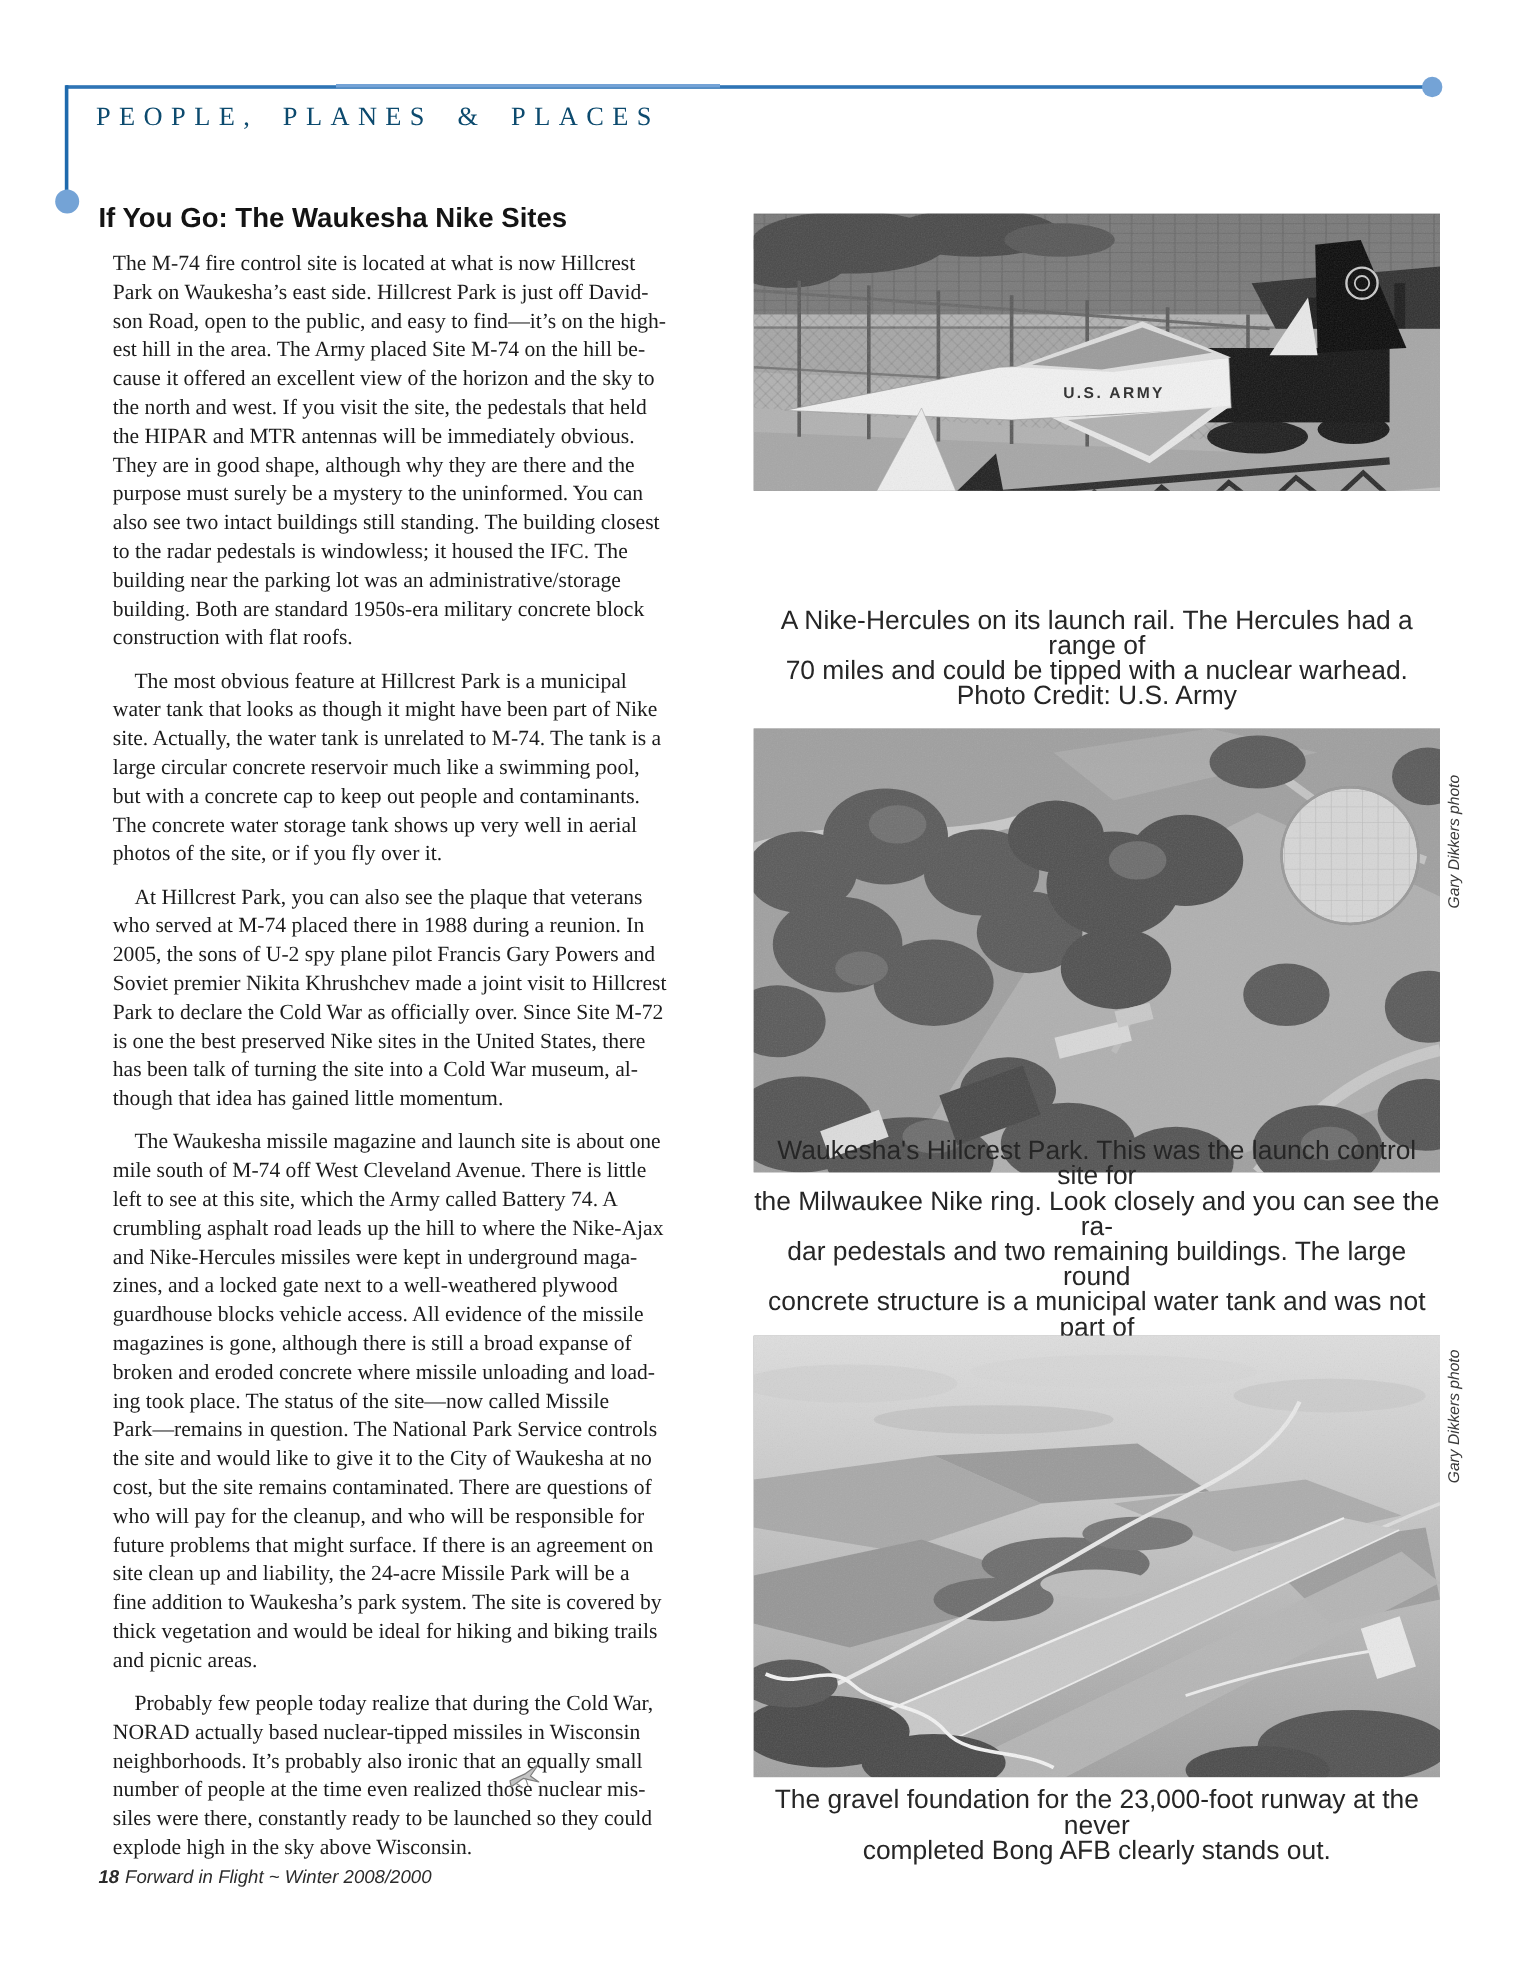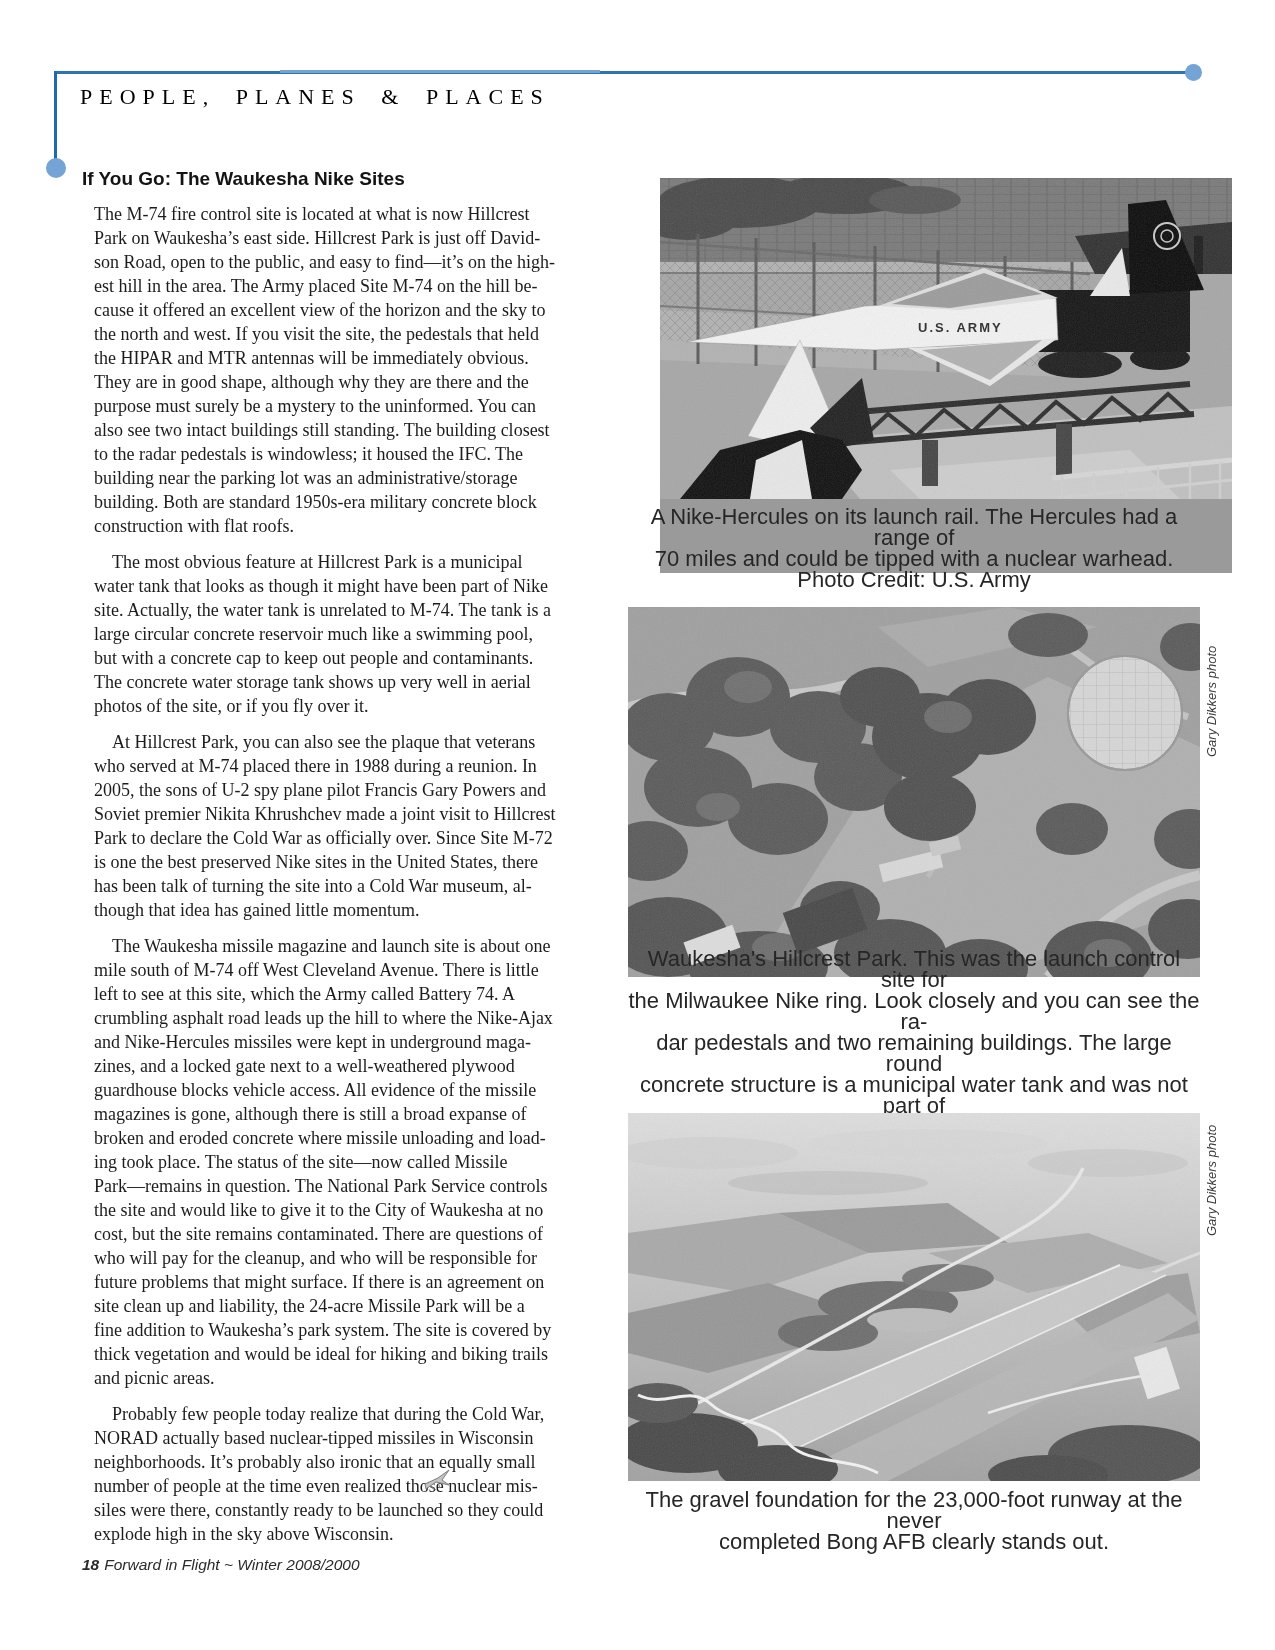--- a/index.html
+++ b/index.html
@@ -9,34 +9,34 @@
   
   .h-rule{position:absolute;left:55px;top:71px;width:1138px;height:3px;background:#2e74b5;}
   .h-rule-light{position:absolute;left:280px;top:70px;width:320px;height:3px;background:#74a3d6;}
   .v-rule{position:absolute;left:54px;top:71px;width:3px;height:92px;background:#1f6aad;}
   .dot{position:absolute;border-radius:50%;background:#74a3d6;}
   .dot-right{left:1185px;top:64px;width:17px;height:17px;}
   .dot-left{left:46px;top:158px;width:20px;height:20px;}
 
   .section-title{position:absolute;left:80px;top:84px;margin:0;
     font-family:"Liberation Serif",serif;font-weight:400;font-size:22px;
-    letter-spacing:7px;word-spacing:8px;color:#000000;}
+    letter-spacing:7px;word-spacing:8px;color:#0c4a6e;}
 
   
   .article{position:absolute;left:82px;top:168px;width:530px;}
   .article h2{margin:0 0 6px 0;font-family:"Liberation Sans",sans-serif;
-    font-weight:700;font-size:19px;color:#141414;}
+    font-weight:700;font-size:23px;color:#141414;}
   .article p{margin:12px;font-size:18px;line-height:24px;white-space:pre-wrap;color:#1c1c1c;}
 
   .end-mark{position:absolute;left:422px;top:1468px;}
 
   
   .photo{position:absolute;left:628px;width:572px;overflow:hidden;background:#9a9a9a;}
   .photo svg{display:block;}
-  .photo-1{top:178px;height:395px;margin-left:32px;}
+  .photo-1{top:178px;height:231px;}
   .photo-2{top:607px;height:370px;}
   .photo-3{top:1113px;height:368px;}
 
   .caption{position:absolute;left:628px;width:572px;text-align:center;
     font-family:"Liberation Sans",sans-serif;font-size:22px;line-height:21px;
     color:#262626;white-space:pre-line;}
   .caption-1{top:506px;}
   .caption-2{top:948px;}
   .caption-3{top:1489px;}
 

